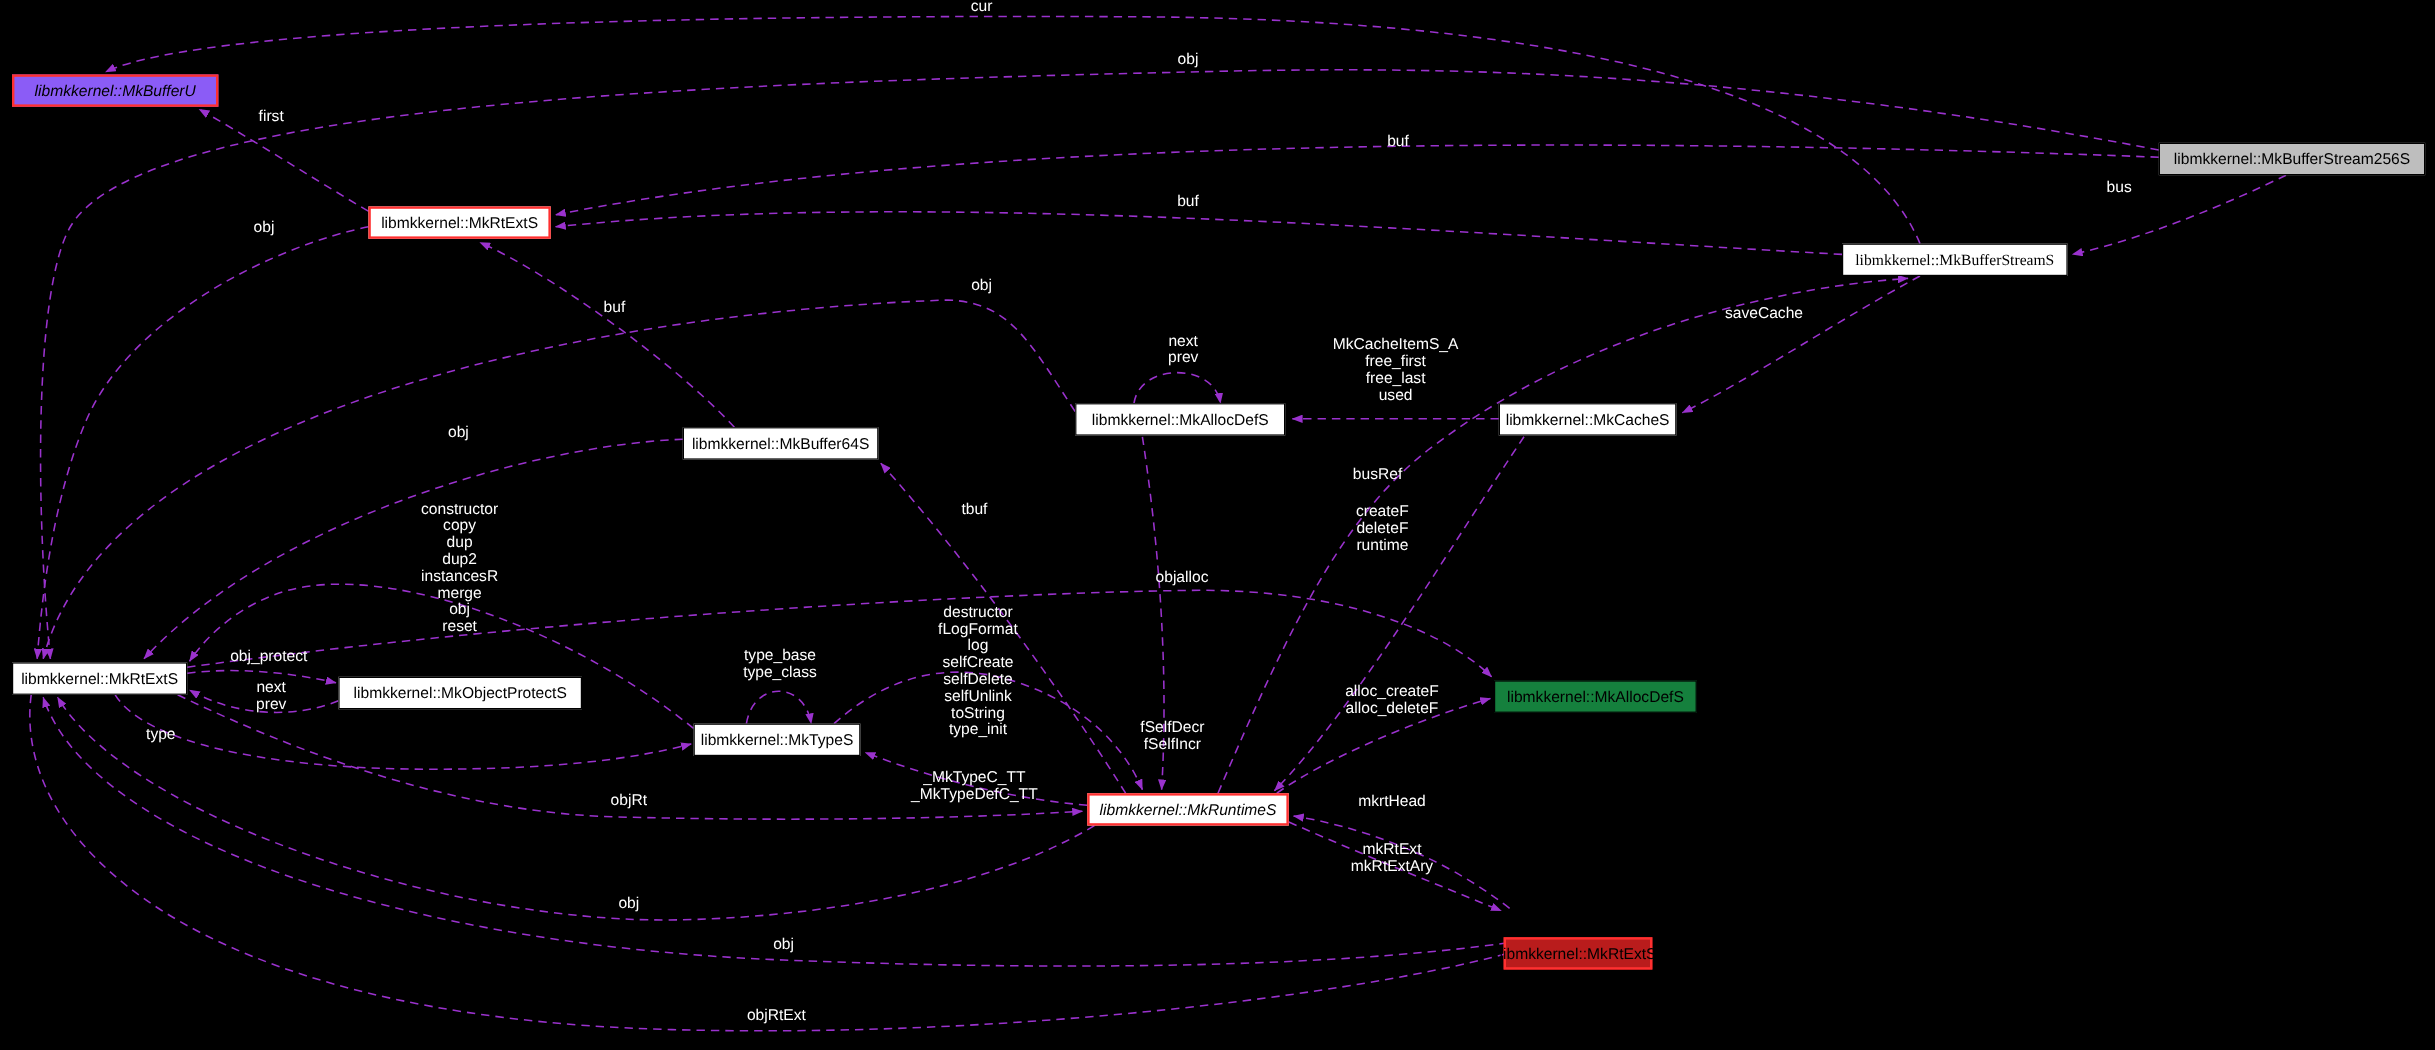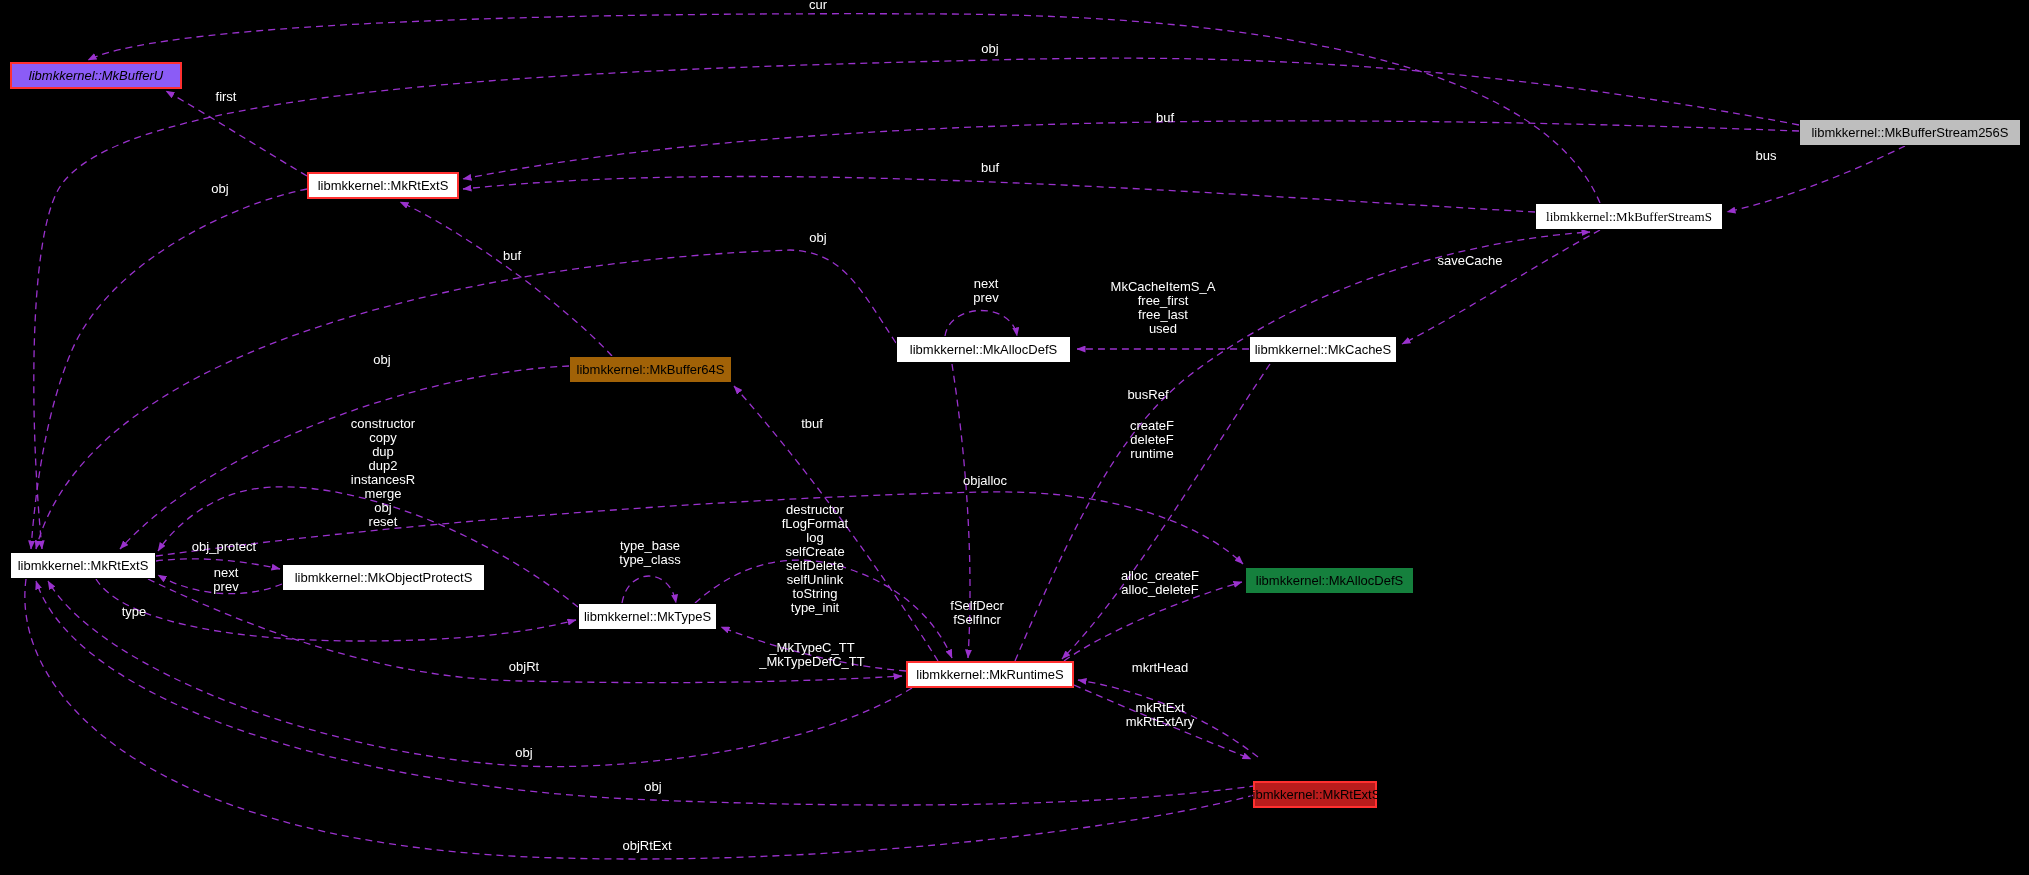--- a/index.html
+++ b/index.html
@@ -132,21 +132,21 @@
         <text class="edge-label" text-anchor="middle" fill="#ffffff"><tspan x="650" y="550">type_base</tspan><tspan x="650" y="564">type_class</tspan></text>
       </g>
   </svg>
   <div class="nodes">
       <div class="node" style="left: 10px; top: 62px; width: 172px; height: 27px; background: #8b5cf6; border: 2px solid rgb(255, 48, 48); font-style: italic;">libmkkernel::MkBufferU</div>
       <div class="node" style="left: 307px; top: 172px; width: 152px; height: 27px; background: rgb(255, 255, 255); border: 2px solid rgb(255, 48, 48);">libmkkernel::MkRtExtS</div>
       <div class="node" style="left: 1799px; top: 119px; width: 222px; height: 27px; background: rgb(190, 190, 190); border: 1px solid rgb(0, 0, 0); text-align: right;">libmkkernel::MkBufferStream256S</div>
       <div class="node" style="left: 1535px; top: 203px; width: 188px; height: 27px; background: rgb(255, 255, 255); border: 1px solid rgb(0, 0, 0); font-family: Liberation Serif, serif;">libmkkernel::MkBufferStreamS</div>
       <div class="node" style="left: 896px; top: 336px; width: 175px; height: 27px; background: rgb(255, 255, 255); border: 1px solid rgb(0, 0, 0);">libmkkernel::MkAllocDefS</div>
       <div class="node" style="left: 1249px; top: 336px; width: 148px; height: 27px; background: rgb(255, 255, 255); border: 1px solid rgb(0, 0, 0);">libmkkernel::MkCacheS</div>
-      <div class="node" style="left: 569px; top: 356px; width: 163px; height: 27px; background: #a16207; border: 1px solid rgb(0, 0, 0);">libmkkernel::MkBuffer64S</div>
+      <div class="node" style="left: 569px; top: 356px; width: 163px; height: 27px; background: #ffffff; border: 1px solid rgb(0, 0, 0);">libmkkernel::MkBuffer64S</div>
       <div class="node" style="left: 10px; top: 552px; width: 146px; height: 27px; background: rgb(255, 255, 255); border: 1px solid rgb(0, 0, 0);">libmkkernel::MkRtExtS</div>
       <div class="node" style="left: 282px; top: 564px; width: 203px; height: 27px; background: rgb(255, 255, 255); border: 1px solid rgb(0, 0, 0);">libmkkernel::MkObjectProtectS</div>
       <div class="node" style="left: 578px; top: 603px; width: 139px; height: 27px; background: rgb(255, 255, 255); border: 1px solid rgb(0, 0, 0); text-align: right;">libmkkernel::MkTypeS</div>
       <div class="node" style="left: 1245px; top: 567px; width: 169px; height: 27px; background: #15803d; border: 1px solid rgb(0, 0, 0);">libmkkernel::MkAllocDefS</div>
-      <div class="node" style="left: 906px; top: 661px; width: 168px; height: 27px; background: rgb(255, 255, 255); border: 2px solid rgb(255, 48, 48);">libmkkernel::MkRuntimeS</div>
+      <div class="node" style="left: 906px; top: 661px; width: 168px; height: 27px; background: rgb(255, 255, 255); border: 2px solid rgb(255, 48, 48); font-style: italic;">libmkkernel::MkRuntimeS</div>
       <div class="node" style="left: 1253px; top: 757px; width: 124px; height: 27px; background: #b91c1c; border: 2px solid rgb(255, 48, 48); margin-top: 24px;">libmkkernel::MkRtExtS</div>
     </div>
 </div>
 
 </body></html>

